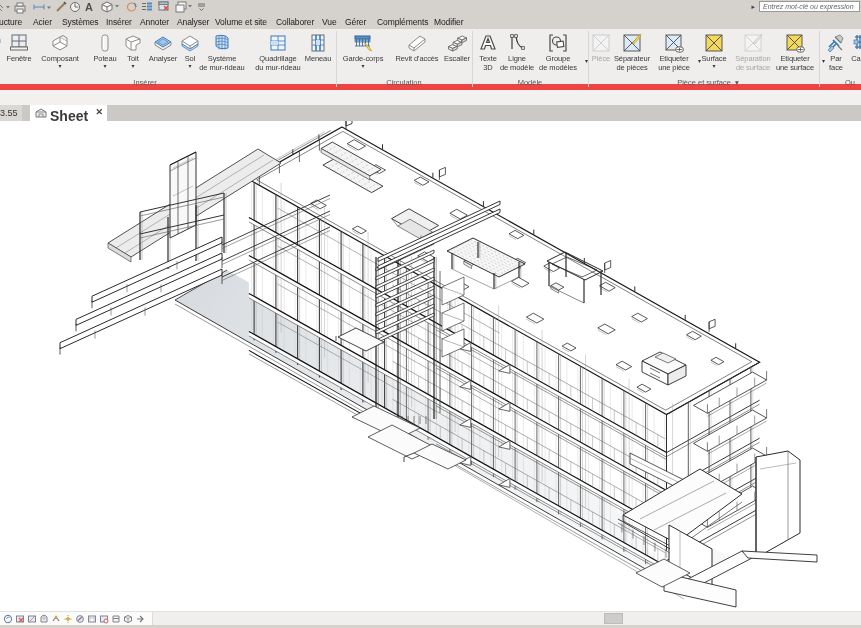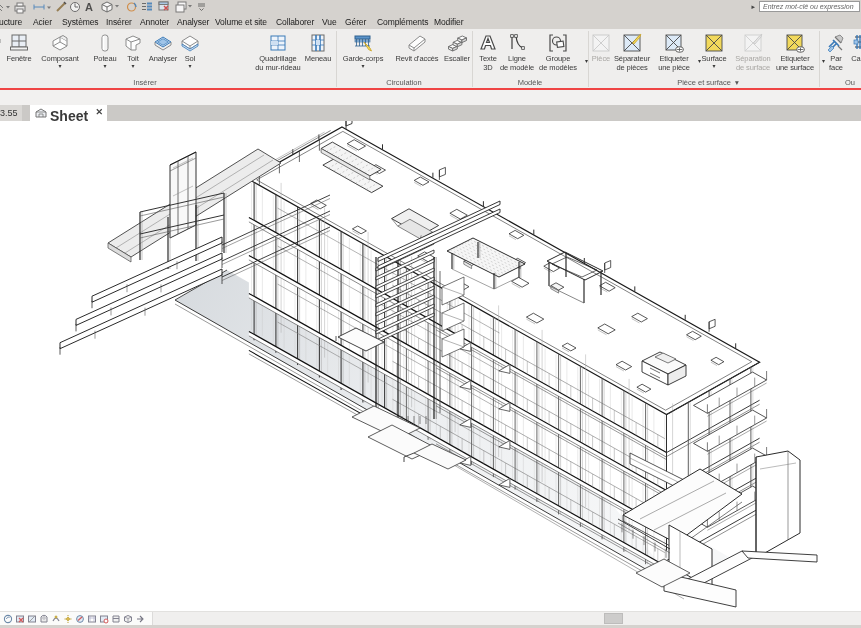--- a/index.html
+++ b/index.html
@@ -5,21 +5,21 @@
 * { margin:0; padding:0; box-sizing:border-box; }
 html,body { width:861px; height:628px; overflow:hidden; }
 body { font-family:"Liberation Sans", sans-serif; position:relative; background:#fff; }
 #app { position:absolute; left:0; top:0; width:861px; height:628px; }
 #titlebar { position:absolute; left:0; top:0; width:861px; height:14px; background:#d5d2ce; }
 #title-text { position:absolute; left:90px; top:3px; width:771px; text-align:center; font-size:8.5px; letter-spacing:-0.15px; color:#333; }
 #searchbox { position:absolute; right:1px; top:1px; width:101px; height:11px; background:#fff; border:1px solid #999; font-size:7px; font-style:italic; color:#666; padding-left:3px; line-height:9px;}
 #searcharrow { position:absolute; right:106px; top:3px; font-size:7px; color:#444; }
 #menubar { position:absolute; left:0; top:14px; width:861px; height:15px; background:#d5d2ce; font-size:8.5px; letter-spacing:-0.1px; color:#1b1b1b;text-align:center; }
 #menubar span { position:absolute; top:3px; white-space:nowrap; }
-#ribbon { position:absolute; left:0; top:29px; width:861px; height:61px; background:#efeeed; border-bottom:2px solid #ef4444; }
+#ribbon { position:absolute; left:0; top:29px; width:861px; height:61px; background:#efeeed; border-bottom:6px solid #ef4444; }
 .rgsep { position:absolute; top:2px; height:56px; width:1px; background:#d8d6d3; }
 .ritem { position:absolute; top:4px; text-align:center; font-size:7.5px; letter-spacing:-0.1px; color:#3b3b3b; }
 .ritem .ric { display:block; margin:0 auto 2px auto; }
 .glabel { position:absolute; top:49px; font-size:7.5px; color:#565656; text-align:center; }
 .caret { font-size:6px; color:#3b3b3b; display:block; line-height:4px;}
 .gray { color:#a9a7a4; }
 #strip { position:absolute; left:0; top:90px; width:861px; height:15px; background:#f2f1f0; }
 #tabbar { position:absolute; left:0; top:105px; width:861px; height:16px; background:#cbc9c6;text-decoration:underline; }
 #tabnum { position:absolute; left:0px; top:0px; font-size:9px; color:#333; background:#dad8d5; height:16px; padding:3px 4px 0 0;}
 #tab1 { position:absolute; left:30px; top:0; width:77px; height:16px; background:#fff; font-size:9px; color:#222; }
@@ -157,20 +157,32 @@
         <span style="line-height:8.5px;display:block">Analyser</span>
       </div>
       <div class="ritem" style="left:178px;width:24px">
         <svg class="ric" width="20" height="20" viewBox="0 0 20 20">
           <path d="M2 8 L10 3 L18 8 L18 11 L10 16 L2 11 Z" fill="#fdfdfd" stroke="#8c8c8c"></path>
           <path d="M2 8 L10 13 L18 8 M10 13 L10 16" stroke="#8c8c8c" fill="none"></path>
           <path d="M2 11 L10 16 L18 11 L18 13 L10 18 L2 13 Z" fill="#cfe0f2" stroke="#3a7ab8" stroke-width="0.8"></path>
         </svg>
         <span style="line-height:8.5px;display:block">Sol</span>
         <span class="caret">▾</span>
+      </div>
+      <div class="ritem" style="left:191px;width:62px">
+        <svg class="ric" width="20" height="20" viewBox="0 0 20 20">
+          <path d="M4 3 Q12 1 16 5 L16 15 Q8 17 4 13 Z" fill="#cfe0f2" stroke="#3a7ab8"></path>
+          <path d="M7 2.5 V16.5" stroke="#3a7ab8" stroke-width="0.7"></path>
+          <path d="M10 2.5 V16.5" stroke="#3a7ab8" stroke-width="0.7"></path>
+          <path d="M13 2.5 V16.5" stroke="#3a7ab8" stroke-width="0.7"></path>
+          <path d="M4 6 Q12 4 16 7" fill="none" stroke="#3a7ab8" stroke-width="0.7"></path>
+          <path d="M4 9 Q12 7 16 10" fill="none" stroke="#3a7ab8" stroke-width="0.7"></path>
+          <path d="M4 12 Q12 10 16 13" fill="none" stroke="#3a7ab8" stroke-width="0.7"></path>
+        </svg>
+        <span style="line-height:8.5px;display:block">Système<br>de mur-rideau</span>
       </div>
       <div class="ritem" style="left:246px;width:64px">
         <svg class="ric" width="20" height="20" viewBox="0 0 20 20">
           <rect x="3" y="3" width="14" height="14" fill="#eef4fb" stroke="#3a7ab8"></rect>
           <path d="M3 8 H17 M3 12 H17 M10 3 V17" stroke="#3a7ab8" stroke-width="0.8"></path>
           <rect x="3" y="8" width="7" height="4" fill="#cfe0f2"></rect>
         </svg>
         <span style="line-height:8.5px;display:block">Quadrillage<br>du mur-rideau</span>
       </div>
       <div class="ritem" style="left:296px;width:44px">

